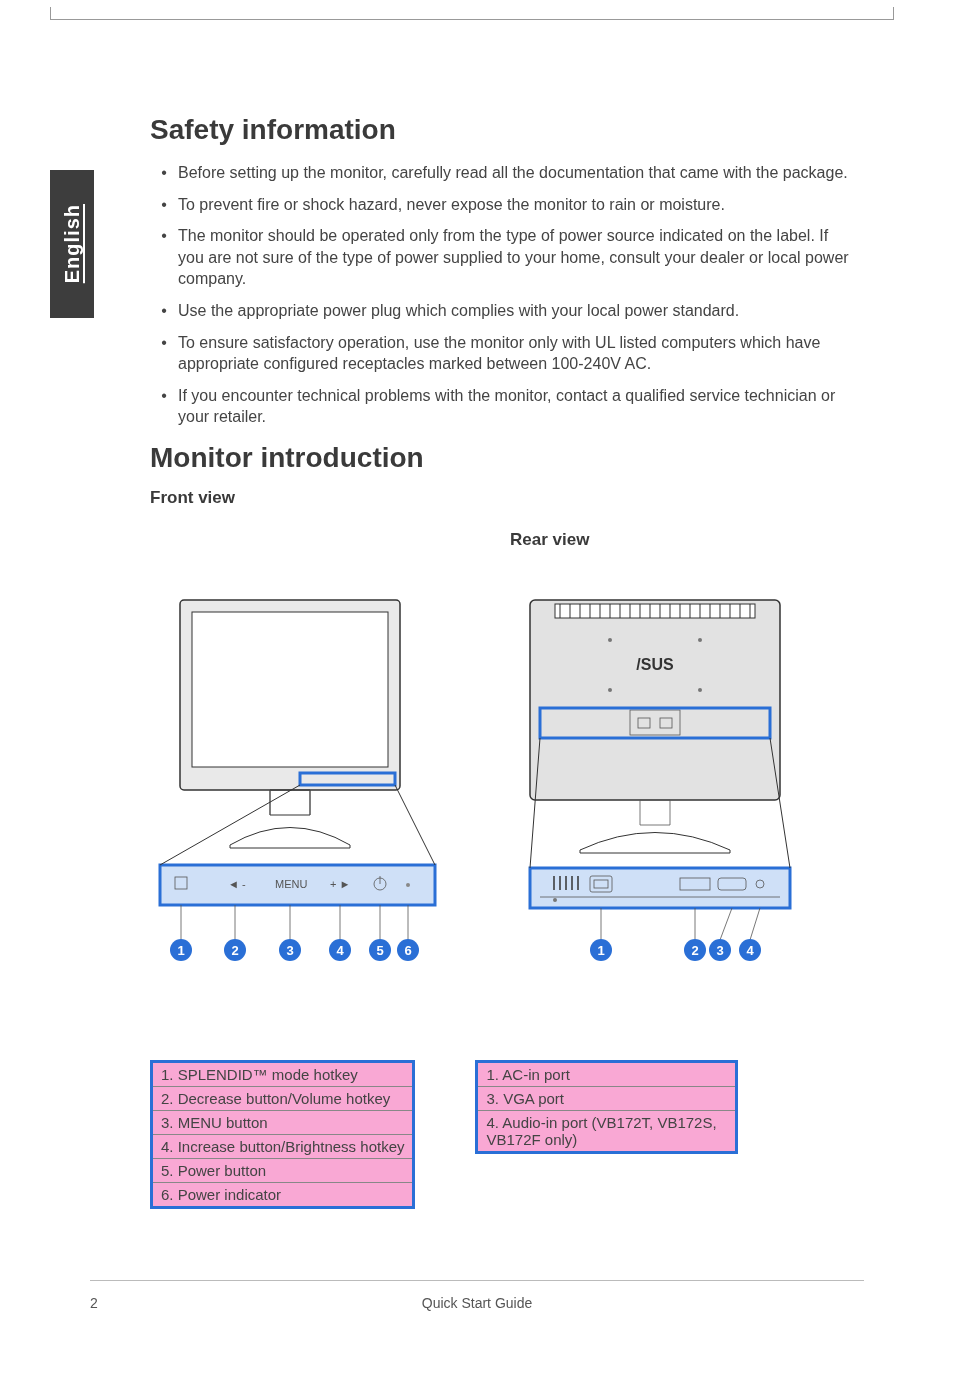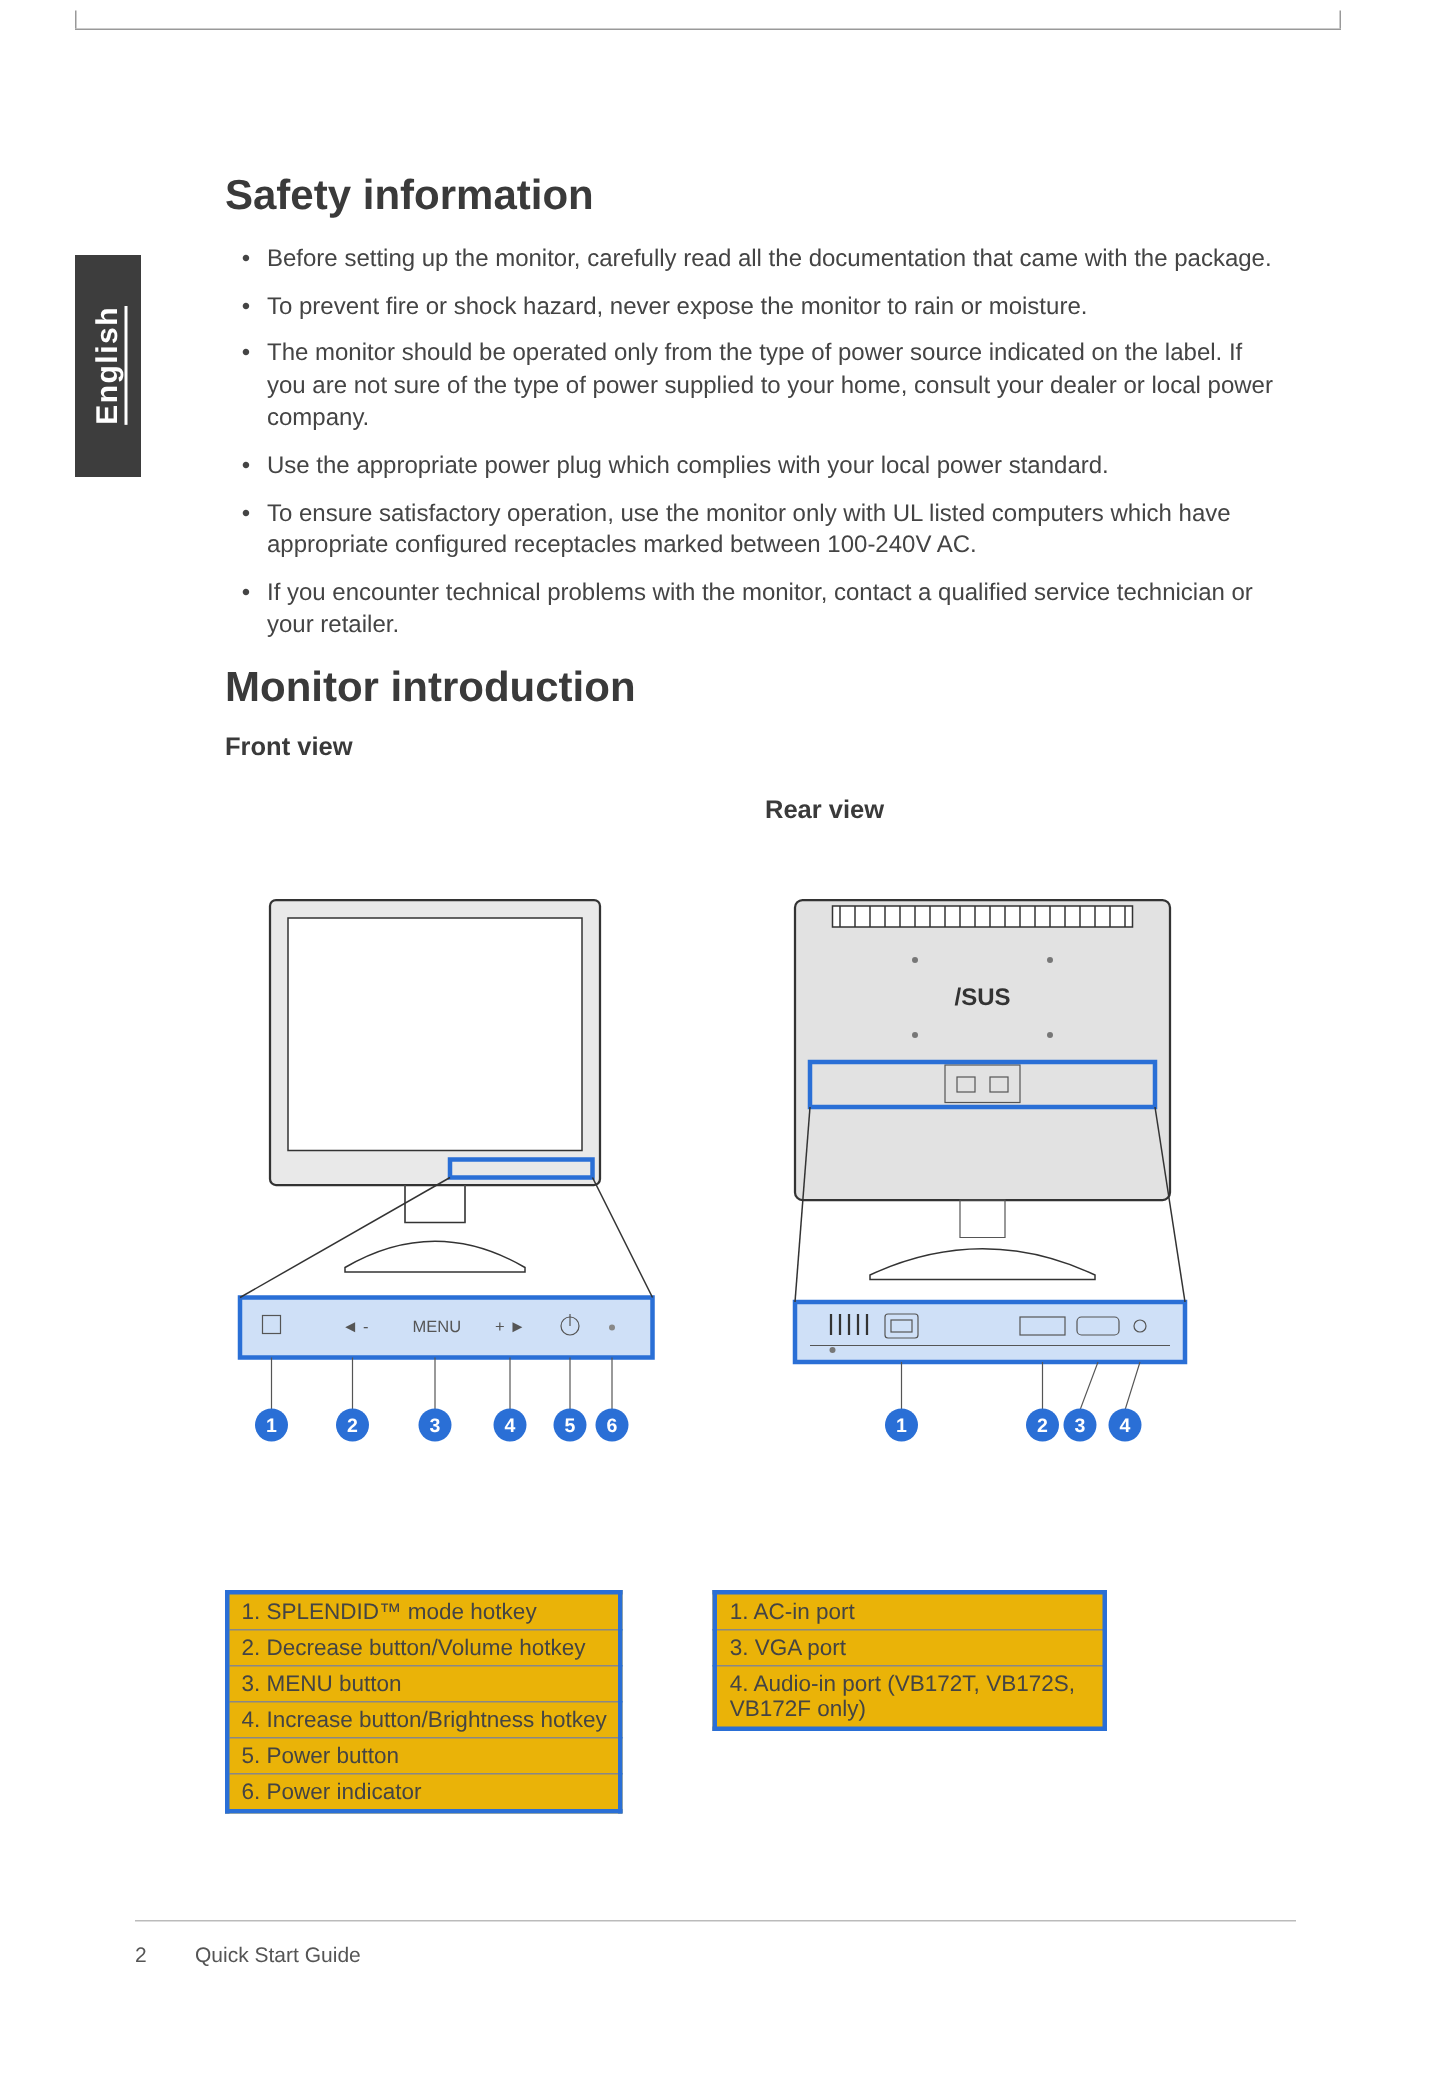--- a/index.html
+++ b/index.html
@@ -16,37 +16,37 @@
   .bullets { list-style: none; padding: 0; }
   .bullets li { display: flex; font-size: 16px; line-height: 1.35; margin-bottom: 10px; color: #444; }
   .bullets li .dot { width: 28px; flex: 0 0 28px; text-align: center; }
   .subheads { display: flex; gap: 0; margin-top: 10px; }
   .subheads h3 { font-family: Arial, sans-serif; font-size: 17px; font-weight: bold; color: #3a3a3a; }
   .subheads .left { width: 360px; }
   .subheads .right { width: 300px; margin-top: 42px; }
   .diagram-row { display: flex; gap: 40px; margin-top: 40px; }
   .front-diagram, .rear-diagram { flex: 0 0 auto; }
   .legend-row { display: flex; gap: 60px; margin-top: 90px; align-items: flex-start; }
-  .legend-table { border: 3px solid #2a6fd6; border-collapse: collapse; background: #eab308; }
+  .legend-table { border: 3px solid #2a6fd6; border-collapse: collapse; background: #f9a8d4; }
   .legend-table td { border: 1px solid #888; padding: 3px 8px 3px 8px; font-size: 15px; color: #444; white-space: nowrap; }
   .legend-table.rear td { white-space: normal; max-width: 260px; }
   .marker { fill: #2a6fd6; }
   .marker-text { fill: #fff; font-size: 13px; font-weight: bold; text-anchor: middle; dominant-baseline: central; font-family: Arial, sans-serif; }
   .mline { stroke: #333; stroke-width: 1; fill: none; }
   .mthin { stroke: #555; stroke-width: 0.8; fill: none; }
   .monitor-body { fill: #e9e9e9; stroke: #333; stroke-width: 1.5; }
   .monitor-body-back { fill: #e2e2e2; stroke: #333; stroke-width: 1.5; }
   .screen { fill: #fff; stroke: #333; stroke-width: 1; }
   .blue-rect { fill: none; stroke: #2a6fd6; stroke-width: 3; }
   .blue-fill { fill: #cfe0f7; stroke: #2a6fd6; stroke-width: 3; }
   .label-text { font-size: 11px; fill: #555; font-family: Arial, sans-serif; }
   .hr-footer { position: absolute; left: 90px; right: 90px; top: 1280px; border-top: 1px solid #bbb; }
   .footer { position: absolute; left: 90px; right: 90px; top: 1295px; display: flex; font-size: 14px; color: #555; }
   .footer .pg { width: 40px; }
-  .footer .title { flex: 1; text-align: left; }
+  .footer .title { flex: 1; text-align: center; }
 </style>
 </head>
 <body>
 <div class="page">
   <div class="crop-top"></div>
   <div class="side-tab">
       <span>English</span>
     </div>
 
   <div class="content">

